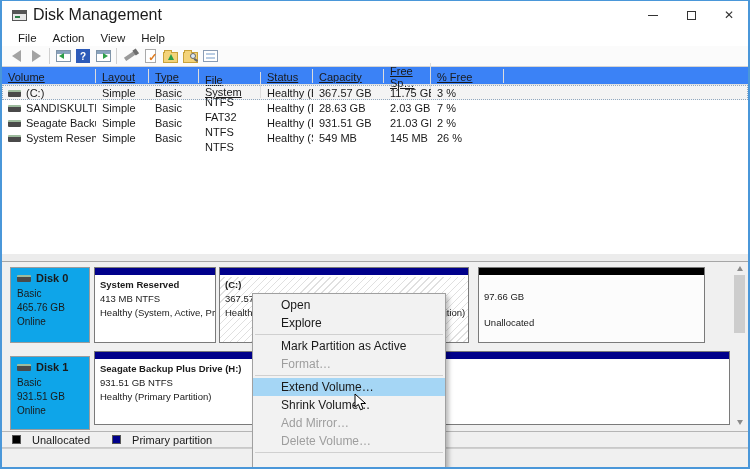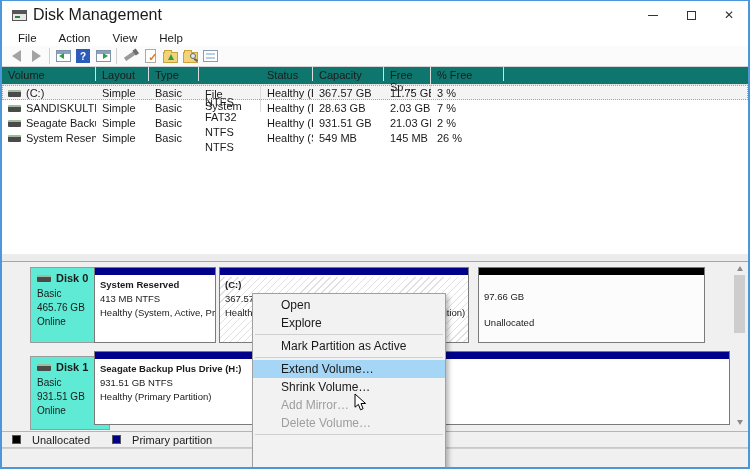--- a/index.html
+++ b/index.html
@@ -15,21 +15,21 @@
     border:1px solid #555; background:#e8e8e8; }
   .app-ico::before{ content:""; position:absolute; left:0; right:0; top:0; height:3px; background:#555; }
   .app-ico::after{ content:""; position:absolute; left:2px; bottom:2px; width:5px; height:2px; background:#2d7d46; }
   .title-text{ font-size:16px;text-align:center; }
   .win-controls{ margin-left:auto; display:flex; height:100%; }
   .wc{ width:38px; height:100%; display:flex; align-items:center; justify-content:center; }
   .wc-min{ width:10px; height:0; border-top:1px solid #333; display:block; }
   .wc-max{ width:9px; height:9px; border:1px solid #333; display:block; }
   .wc-close{ font-size:12px; color:#333; line-height:1; }
   
-  .menubar{ height:17px; display:flex; align-items:center; background:#fff; padding-left:8px; gap:6px; }
+  .menubar{ height:17px; display:flex; align-items:center; background:#fff; padding-left:8px; gap:0; }
   .menubar .mi{ padding:0 8px; font-size:11.5px; }
   
   .toolbar{ height:21px; display:flex; align-items:center; background:#fbfbfb;
     border-bottom:1px solid #d4d4d4; padding-left:4px; }
   .tbi{ width:20px; height:18px; display:flex; align-items:center; justify-content:center; position:relative; }
   .tbsep{ width:1px; height:16px; background:#d0d0d0; margin:0 3px; }
   .arrow-l,.arrow-r{ width:0; height:0; border-style:solid; }
   .arrow-l{ border-width:6px 9px 6px 0; border-color:transparent #a3a3a3 transparent transparent; }
   .arrow-r{ border-width:6px 0 6px 9px; border-color:transparent transparent transparent #a3a3a3; }
   .win-ico{ width:15px; height:12px; border:1px solid #7f94a8; background:#fff; position:relative; }
@@ -50,35 +50,35 @@
   .folder .up{ position:absolute; left:4px; top:1px; width:0; height:0;
     border-style:solid; border-width:0 3.5px 6px 3.5px; border-color:transparent transparent #2d9e46 transparent; }
   .folder .mag{ position:absolute; right:1px; top:0; width:6px; height:6px;
     border:1.5px solid #666; border-radius:50%; background:#dce9f5; }
   .folder .mag::after{ content:""; position:absolute; right:-3px; bottom:-2px; width:4px; height:1.5px;
     background:#666; transform:rotate(35deg); }
   .props-ico{ width:15px; height:12px; border:1px solid #8a9cb4; background:#fff; position:relative; }
   .props-ico::before{ content:""; position:absolute; left:2px; top:2px; right:2px; bottom:2px;
     background:repeating-linear-gradient(#b9cde4 0 2px, #fff 2px 4px); }
   
-  .lv-header{ display:flex; height:18px; border-bottom:1px solid #e0e0e0; align-items:flex-start; background:#0f766e; }
+  .lv-header{ display:flex; height:18px; border-bottom:1px solid #e0e0e0; align-items:center; background:#3b82f6;text-decoration:underline; }
   .lv-header .hc{ border-right:1px solid #dcdcdc; padding:2px 0 0 6px; font-size:11px; }
   .lv-row{ display:flex; height:15px; align-items:center; background:#fff; }
   .lv-row .rc{ padding-left:6px; white-space:nowrap; overflow:hidden; font-size:11px; }
   .lv-row.sel{ background:#f4f4f4; outline:1px dotted #90a8c0; outline-offset:-1px; }
   .c0{width:94px;} .c1{width:53px;} .c2{width:50px;} .c3{width:62px;margin-top:19px;}
   .c4{width:52px;} .c5{width:71px;} .c6{width:47px;} .c7{width:73px;} .cf{flex:1;}
   .vol-ico{ display:inline-block; width:13px; height:7px; margin-right:5px; vertical-align:middle;
     background:linear-gradient(#9dbb9d 0 2px, #4a4a4a 2px); border-radius:1px; }
   .lv-body{ height:169px; background:#fff; }
   
   .splitter{ height:8px; background:#ececec; border-bottom:1px solid #a6a6a6; }
   
   .diskpane{ position:relative; height:169px; background:#f0f0f0; }
-  .dlabel{ position:absolute; width:80px; background:#5eead4; border:1px solid #9b9b9b; padding:4px 0 0 6px;margin-left:20px; }
+  .dlabel{ position:absolute; width:80px; background:#0ea5e9; border:1px solid #9b9b9b; padding:4px 0 0 6px; }
   .dlabel .dname{ font-weight:bold; font-size:11px; display:flex; align-items:center; gap:5px; margin-bottom:3px; }
   .dlabel .dline{ font-size:10px; line-height:14px; }
   .disk-ico{ display:inline-block; width:14px; height:7px;
     background:linear-gradient(#9dbb9d 0 2px, #4a4a4a 2px); border-radius:1px; }
   .part{ position:absolute; background:#fff; border:1px solid #7a7a7a; overflow:hidden; }
   .part .bar{ height:9px; border-bottom:2px solid #fff; }
   .bar-primary{ background:#00008b; }
   .bar-unalloc{ background:#000; }
   .part .pt{ padding:2px 0 0 5px; font-size:9.5px; line-height:12px; white-space:nowrap; }
   .part .pt b{ font-size:9.5px; }
@@ -307,20 +307,21 @@
       <span class="lbl">Primary partition</span>
   </div>
 
   <div class="statusbar"></div>
 
   <div class="ctx">
     <div class="item">Open</div>
     <div class="item">Explore</div>
     <div class="msep"></div>
     <div class="item">Mark Partition as Active</div>
+    <div class="item disabled">Format…</div>
     <div class="msep"></div>
     <div class="item hl">Extend Volume…</div>
     <div class="item">Shrink Volume…</div>
     <div class="item disabled">Add Mirror…</div>
     <div class="item disabled">Delete Volume…</div>
     <div class="msep"></div>
   </div>
 
   <div class="cursor">
     <svg width="13" height="19" viewBox="0 0 13 19">

